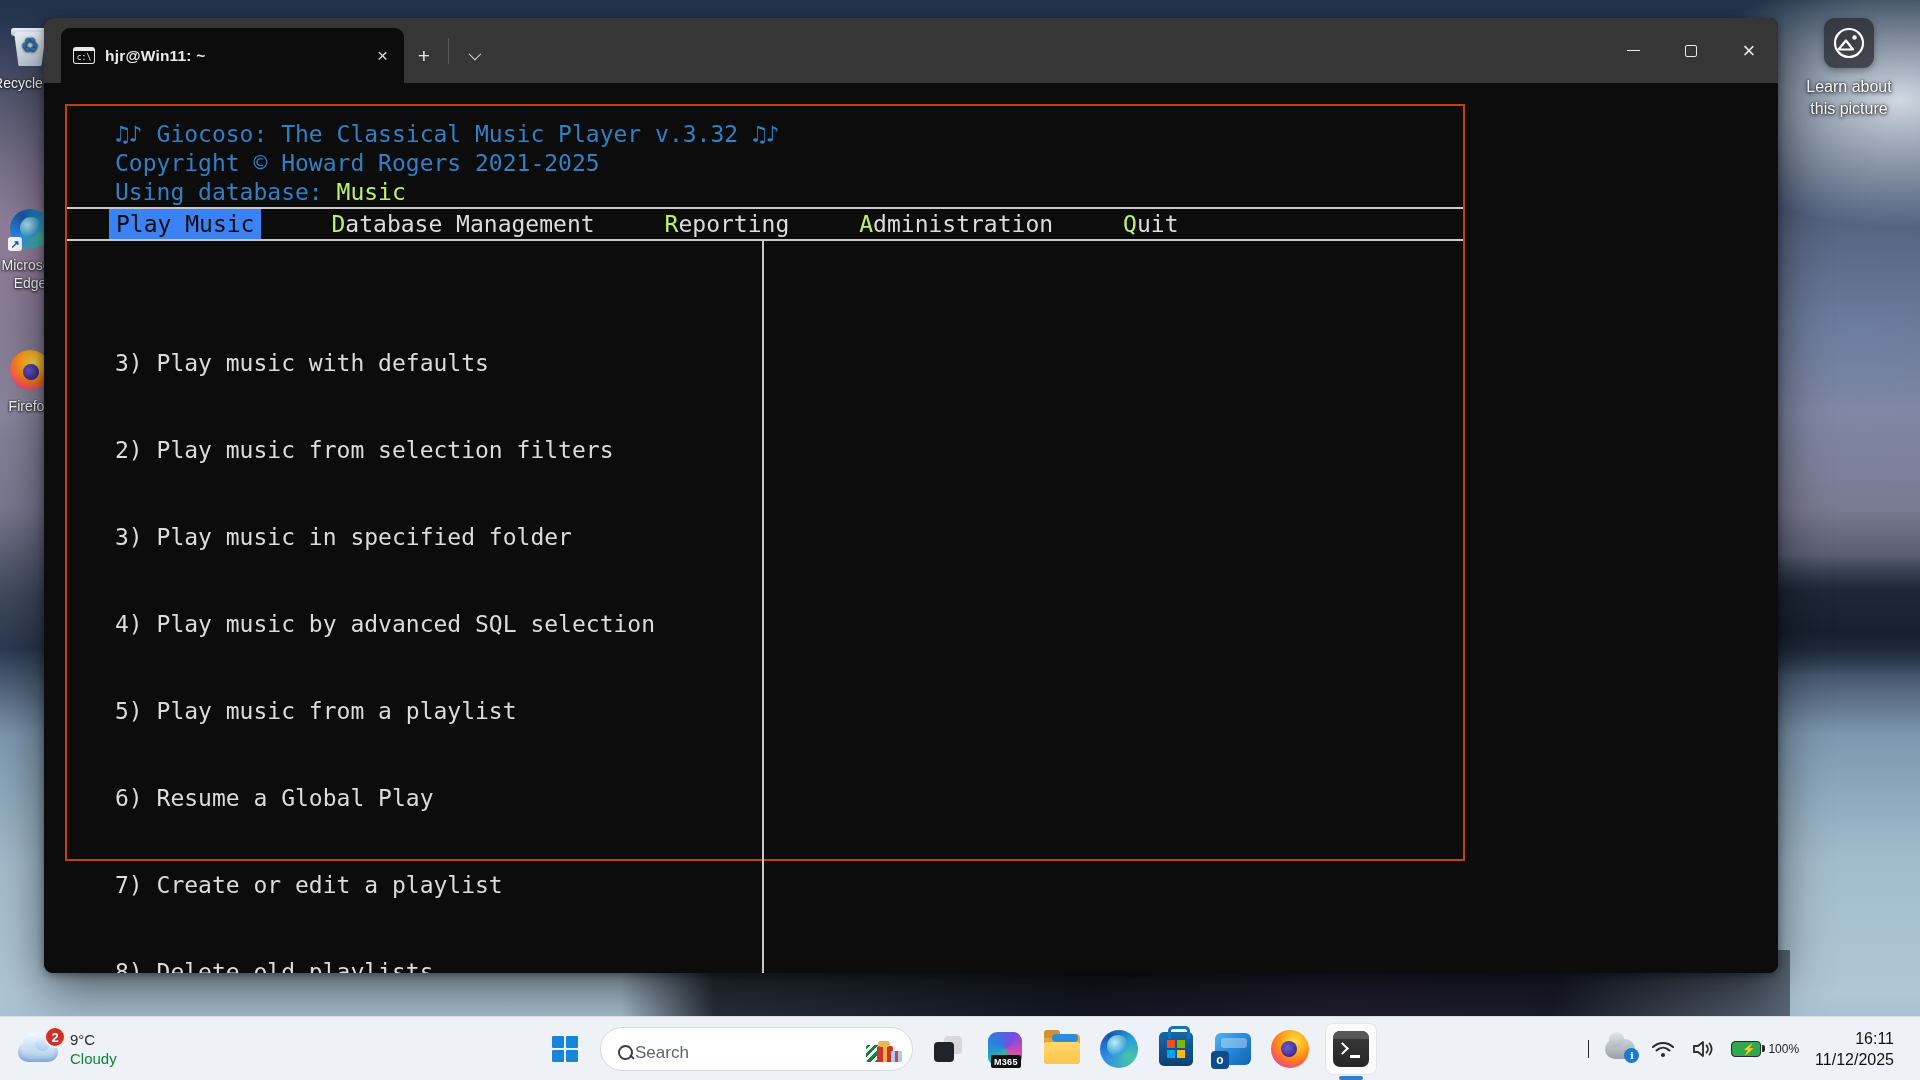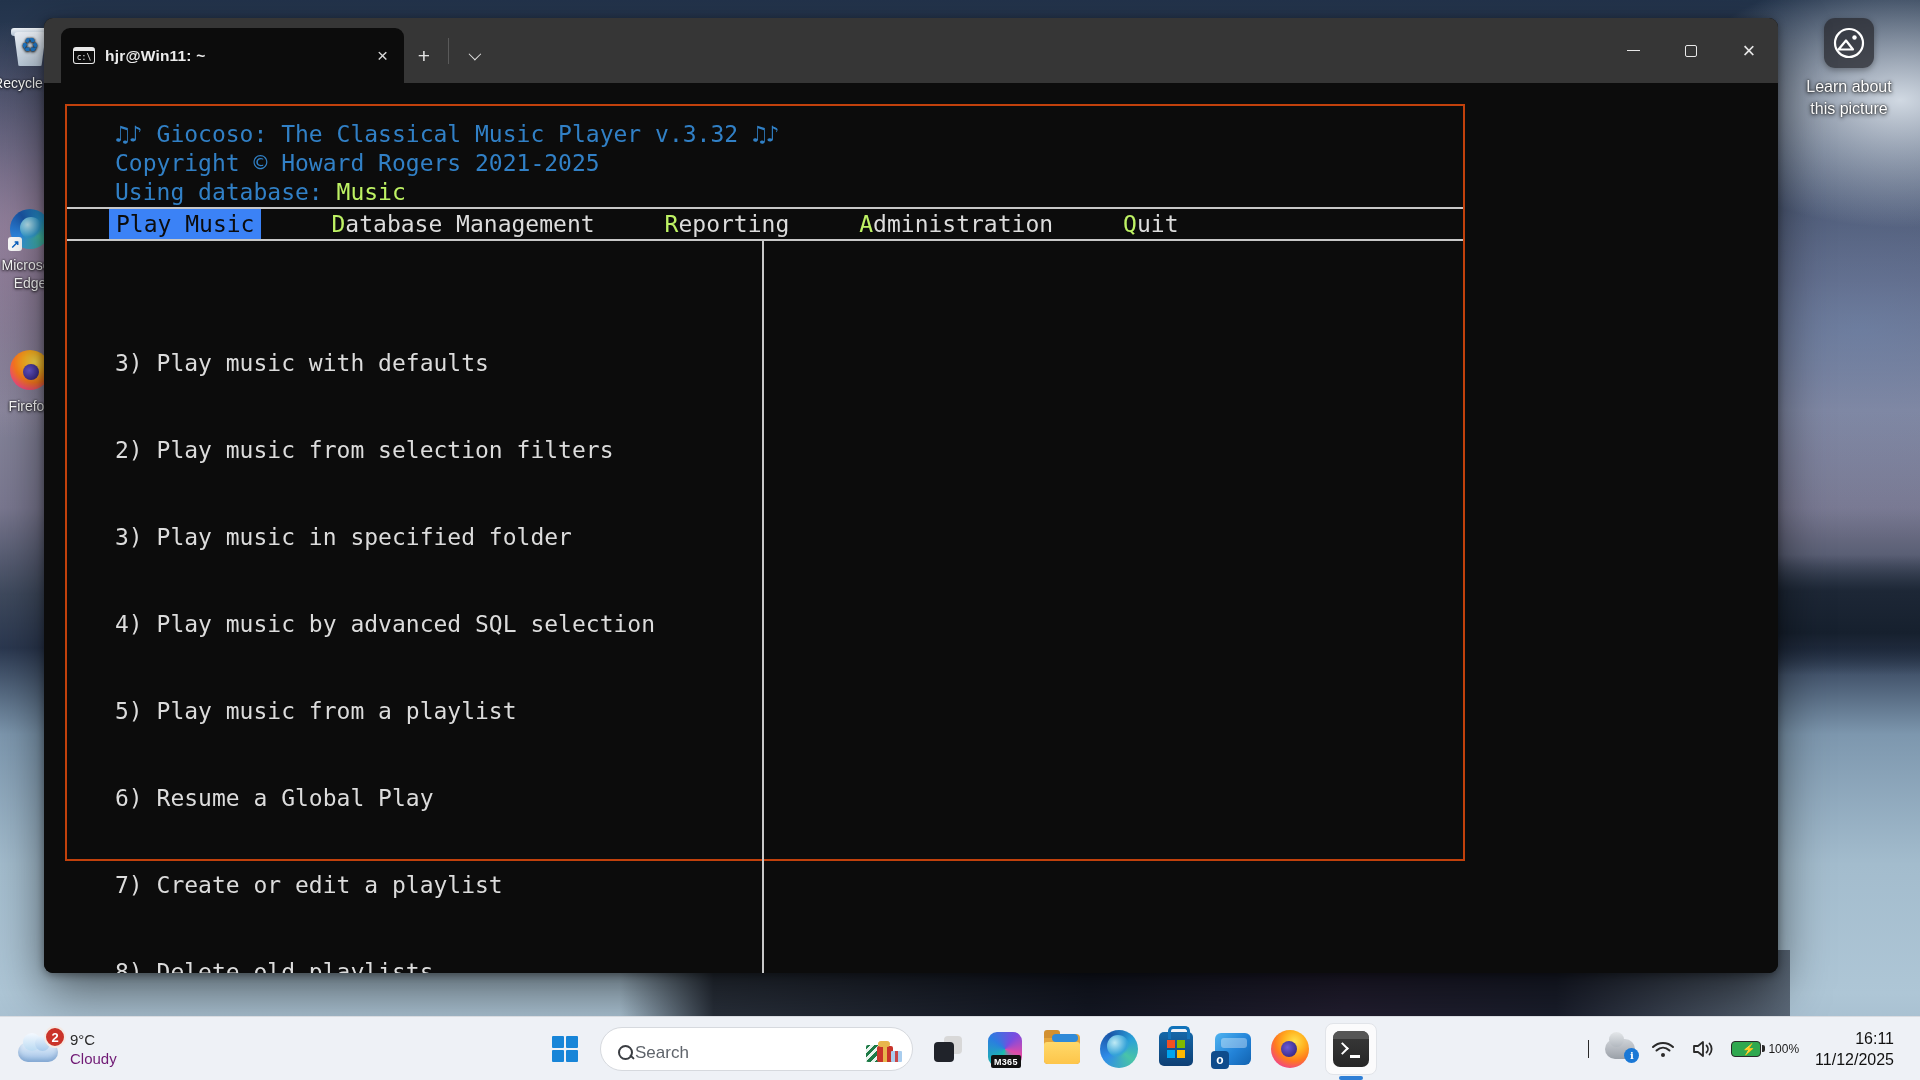--- a/index.html
+++ b/index.html
@@ -84,21 +84,21 @@
   .wcloud { position:relative; width:42px; height:30px; }
   .cloud-shape { position:absolute; left:0; bottom:2px; width:40px; height:20px; border-radius:12px;
     background:linear-gradient(180deg,#e8f1fb,#9fc2e8); box-shadow:inset 0 -3px 5px rgba(90,130,180,.45); }
   .cloud-shape:before { content:""; position:absolute; left:5px; top:-9px; width:18px; height:18px; border-radius:50%;
     background:linear-gradient(180deg,#f4f9ff,#badaf2); }
   .cloud-shape:after { content:""; position:absolute; left:17px; top:-6px; width:15px; height:15px; border-radius:50%;
     background:linear-gradient(180deg,#eaf4fd,#a8cbec); }
   .wbadge { position:absolute; right:-6px; top:-8px; width:22px; height:22px; border-radius:50%; background:#ca3329;
     border:2px solid #f4e9e4; color:#fff; font-size:13px; font-weight:bold; display:flex; align-items:center; justify-content:center; }
   .wtext { font-size:15px; color:#2a2a2a; line-height:19px; }
-  .wtext .cond { color:#701a75; }
+  .wtext .cond { color:#15803d; }
   .tb-center { position:absolute; left:50%; top:0; transform:translateX(-50%); height:64px; display:flex; align-items:center; gap:13px; }
   .tb-ic { width:44px; height:44px; border-radius:7px; display:flex; align-items:center; justify-content:center; position:relative; }
   .start-logo { display:grid; grid-template-columns:12px 12px; grid-template-rows:12px 12px; gap:2.5px; }
   .start-logo i { background:#1785d8; border-radius:1px; }
   .search-pill { width:313px; height:44px; background:#fff; border:1px solid #d6d9de; border-radius:22px;
     display:flex; align-items:center; padding:8px 10px 0 16px; gap:10px; }
   .search-pill input { border:none; outline:none; flex:1; font-size:17px; color:#444; background:transparent; font-family:"Liberation Sans", sans-serif; }
   .search-pill input::placeholder { color:#5f646b; }
   .mag { width:18px; height:18px; position:relative; }
   .mag:before { content:""; position:absolute; left:1px; top:1px; width:11px; height:11px; border:2px solid #3a3d42; border-radius:50%; }

